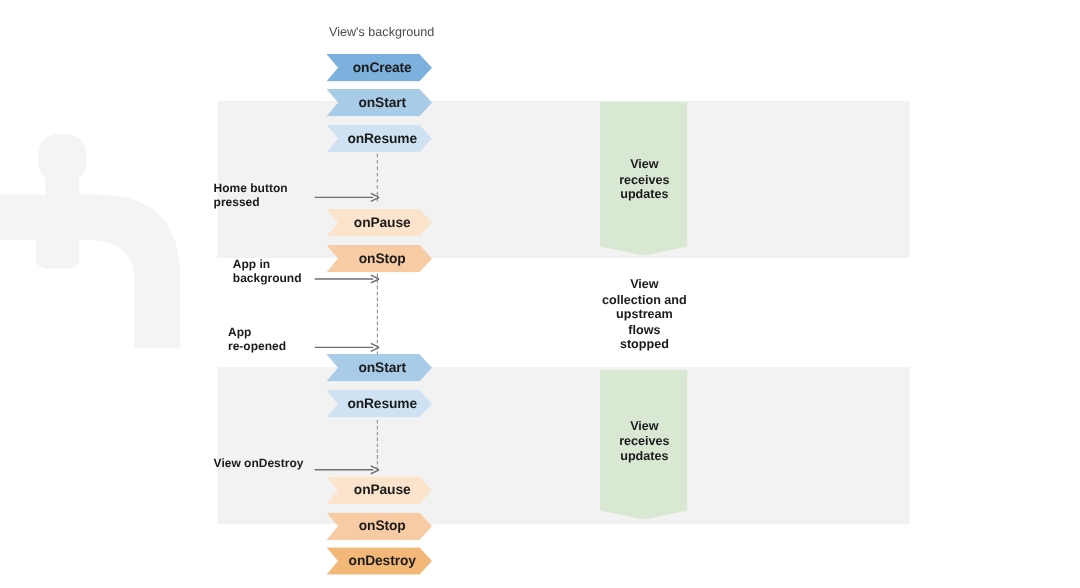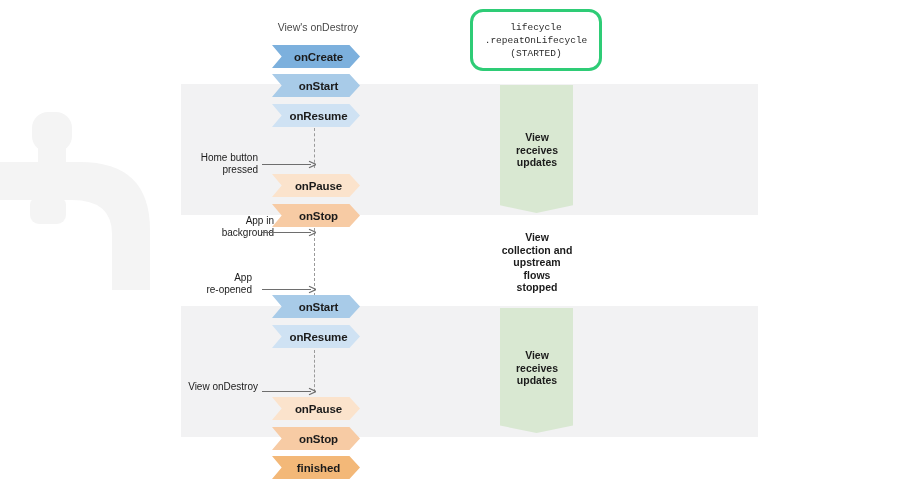--- a/index.html
+++ b/index.html
@@ -133,23 +133,22 @@
   #lifeline-1 { top: 128px; height: 40px; }
   #lifeline-2 { top: 228px; height: 68px; }
   #lifeline-3 { top: 350px; height: 42px; }
 
   
   .event {
     position: absolute;
   }
   .event-text {
     position: absolute;
-    text-align: right;
     font-size: 10px;
-    font-weight: normal;
+    font-weight: bold;
     color: #1b1b1b;
     line-height: 12px;
   }
   .event-arrow {
     position: absolute;
     height: 9px;
   }
   .event-arrow svg { display: block; }
 </style>
 </head>
@@ -172,25 +171,22 @@
 
   <div class="green-col" id="green-col-1"></div>
   <div class="green-col" id="green-col-2"></div>
 
   <div class="green-col-label" id="green-label-1">View<br>receives<br>updates</div>
 
   <div id="stopped-label">View<br>collection and<br>upstream<br>flows<br>stopped</div>
 
   <div class="green-col-label" id="green-label-2">View<br>receives<br>updates</div>
 
-  <div id="code-box">
-    <div id="code-box-text">lifecycle<br>.repeatOnLifecycle<br>(STARTED)</div>
-  </div>
-
-  <div id="lifecycle-header">View's onDestroy</div>
+
+  <div id="lifecycle-header">View's background</div>
 
   <div class="lifeline" id="lifeline-1"></div>
   <div class="lifeline" id="lifeline-2"></div>
   <div class="lifeline" id="lifeline-3"></div>
 
   <div id="dynamic-layer">
       <div class="chevron" style="left: 272px; top: 45px; width: 88px; background: rgb(124, 176, 221);">
         <span>onCreate</span>
       </div>
       <div class="chevron" style="left: 272px; top: 74px; width: 88px; background: rgb(168, 203, 232);">
@@ -211,42 +207,42 @@
       <div class="chevron" style="left: 272px; top: 325px; width: 88px; background: rgb(207, 226, 243);">
         <span>onResume</span>
       </div>
       <div class="chevron" style="left: 272px; top: 397px; width: 88px; background: rgb(251, 227, 204);">
         <span>onPause</span>
       </div>
       <div class="chevron" style="left: 272px; top: 427px; width: 88px; background: rgb(247, 203, 164);">
         <span>onStop</span>
       </div>
       <div class="chevron" style="left: 272px; top: 456px; width: 88px; background: rgb(243, 184, 120);">
-        <span>finished</span>
+        <span>onDestroy</span>
       </div>
       <div class="event">
         <div class="event-text" style="left: 178px; top: 152px; width: 80px;">Home button<br>pressed</div>
         <div class="event-arrow" style="left: 262px; top: 160px; width: 54px;">
           <svg width="54" height="9" viewBox="0 0 54 9">
             <line x1="0" y1="4.5" x2="49" y2="4.5" stroke="#6e6e6e" stroke-width="1.2"></line>
             <path d="M47 1.2 L54 4.5 L47 7.8" fill="none" stroke="#6e6e6e" stroke-width="1.2"></path>
           </svg>
         </div>
       </div>
       <div class="event">
         <div class="event-text" style="left: 194px; top: 215px; width: 80px;">App in<br>background</div>
         <div class="event-arrow" style="left: 262px; top: 228px; width: 54px;">
           <svg width="54" height="9" viewBox="0 0 54 9">
             <line x1="0" y1="4.5" x2="49" y2="4.5" stroke="#6e6e6e" stroke-width="1.2"></line>
             <path d="M47 1.2 L54 4.5 L47 7.8" fill="none" stroke="#6e6e6e" stroke-width="1.2"></path>
           </svg>
         </div>
       </div>
       <div class="event">
-        <div class="event-text" style="left: 172px; top: 272px; width: 80px;">App<br>re-opened</div>
+        <div class="event-text" style="left: 190px; top: 272px; width: 80px;">App<br>re-opened</div>
         <div class="event-arrow" style="left: 262px; top: 285px; width: 54px;">
           <svg width="54" height="9" viewBox="0 0 54 9">
             <line x1="0" y1="4.5" x2="49" y2="4.5" stroke="#6e6e6e" stroke-width="1.2"></line>
             <path d="M47 1.2 L54 4.5 L47 7.8" fill="none" stroke="#6e6e6e" stroke-width="1.2"></path>
           </svg>
         </div>
       </div>
       <div class="event">
         <div class="event-text" style="left: 178px; top: 381px; width: 80px;">View onDestroy</div>
         <div class="event-arrow" style="left: 262px; top: 387px; width: 54px;">

